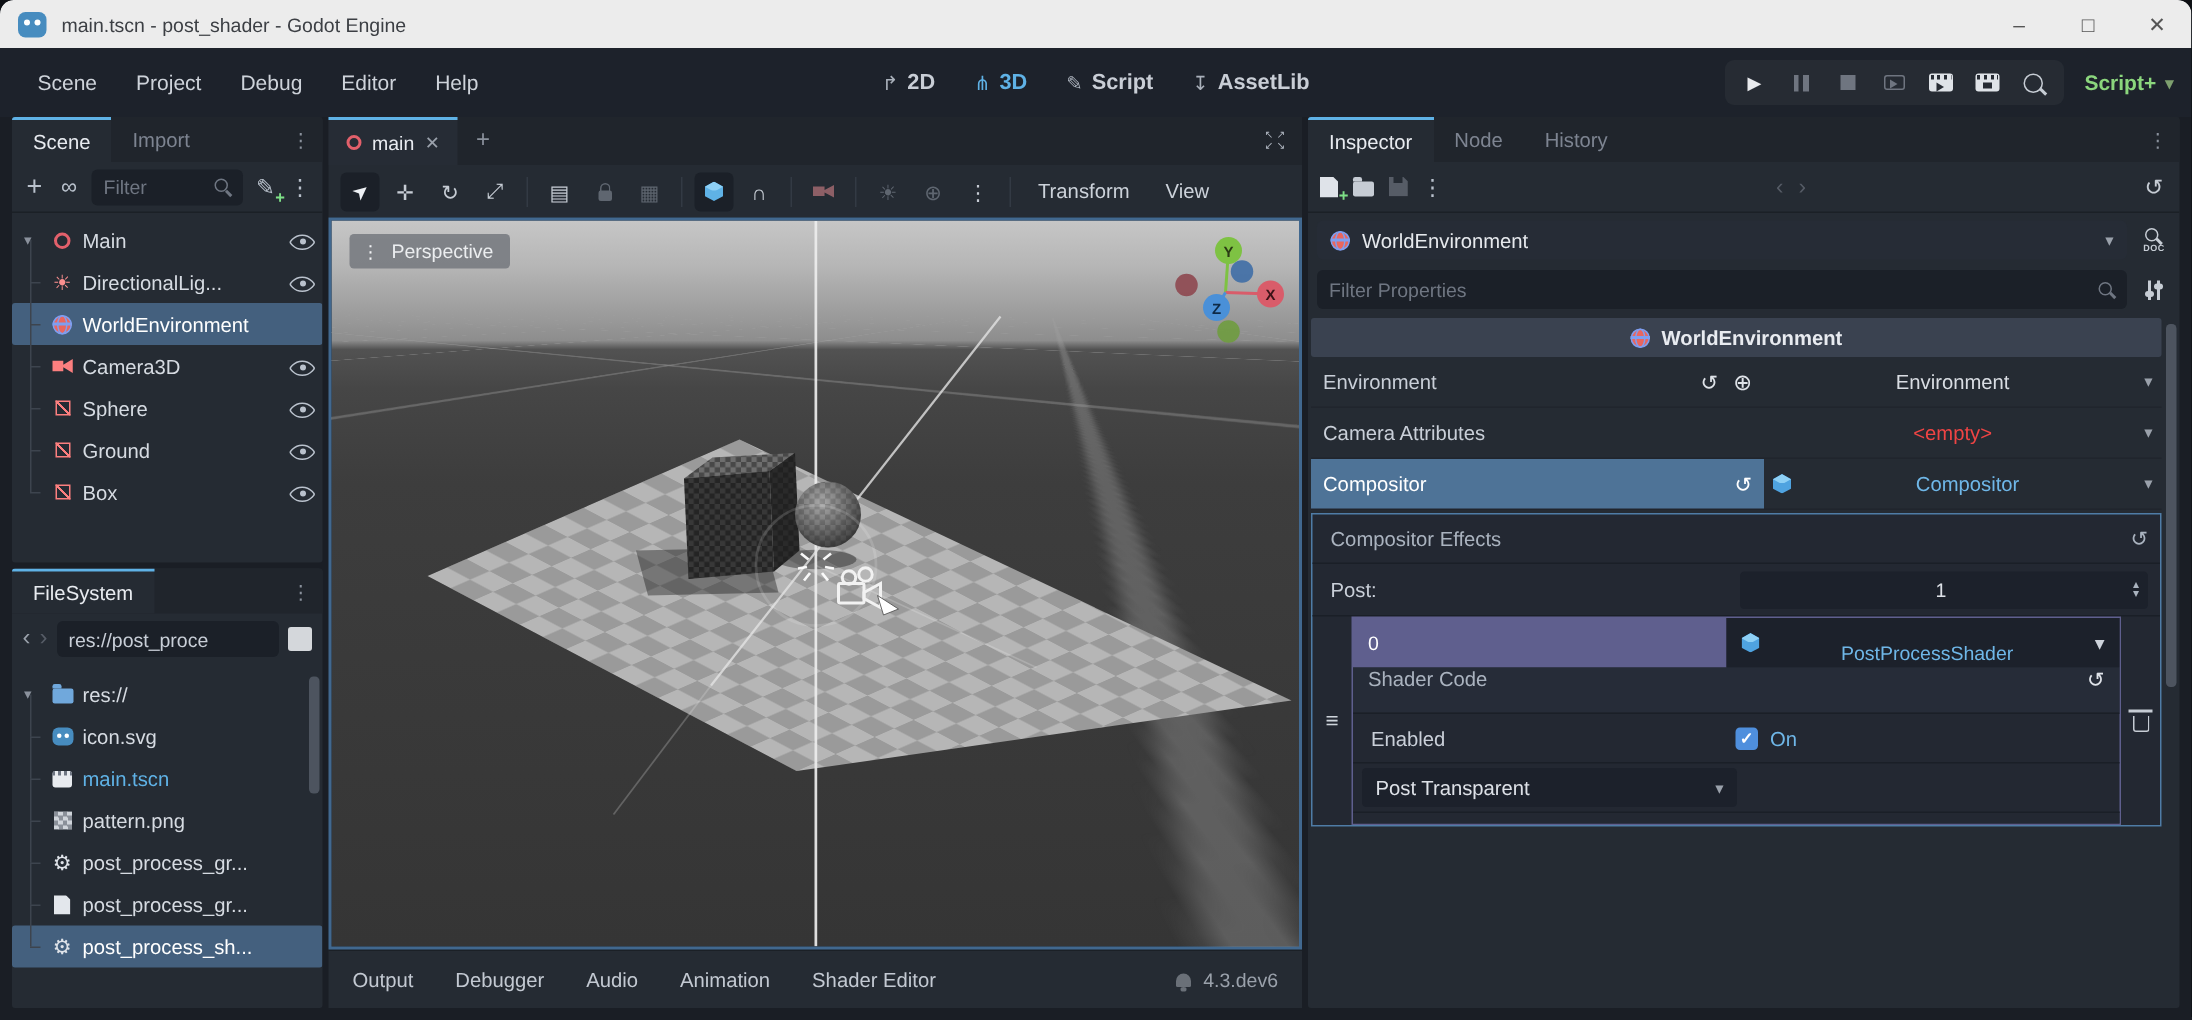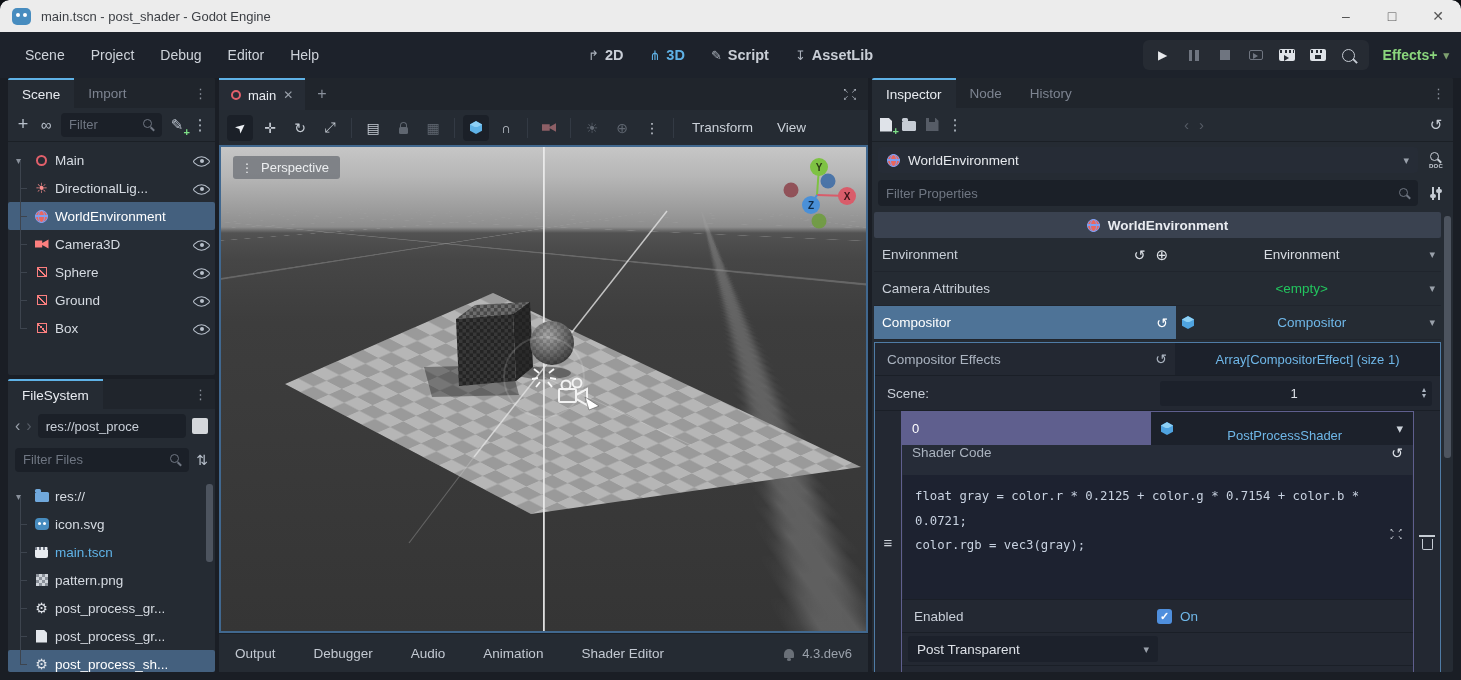--- a/index.html
+++ b/index.html
@@ -122,21 +122,21 @@
   .viewport{flex:1;position:relative;overflow:hidden;border:2px solid #41688f;background:linear-gradient(180deg,#c6c6c6 0px,#b6b6b6 30px,#999 66px,#8d8d8d 80px,#525252 86px,#464646 112px,#3d3d3d 175px,#353535 100%);}
   .persp{position:absolute;inset:0;perspective:280px;perspective-origin:50% 80px;overflow:hidden;}
   .gridPlane{position:absolute;left:50%;top:80px;width:7000px;height:3200px;margin-left:-3500px;transform-origin:50% 0;transform:rotateX(85.3deg);}
   .gridPlane::before{content:"";position:absolute;left:-15%;top:-15%;width:130%;height:130%;transform:rotate(29deg);
     background-image:linear-gradient(rgba(160,160,160,.38) 3px,transparent 3px),linear-gradient(90deg,rgba(160,160,160,.38) 3px,transparent 3px);
     background-size:135px 135px;}
   .vp-svg{position:absolute;inset:0;width:100%;height:100%;}
   .vp-label{position:absolute;left:12px;top:9px;background:rgba(118,122,128,.88);border-radius:3px;padding:4px 11px 4px 8px;display:flex;align-items:center;gap:8px;color:#eceef0;font-size:13px;}
   .vp-label .dots{color:#f2f3f5;font-size:12px;}
   
-  .bottombar{height:39px;background:#252b33;display:flex;align-items:center;gap:38px;padding:0 16px;flex:none;border-top:1px solid #1b2026;}
+  .bottombar{height:39px;background:#252b33;display:flex;align-items:center;gap:28px;padding:0 16px;flex:none;border-top:1px solid #1b2026;}
   .bbtab{color:#c3c9d2;font-size:13.5px;}
   .bbright{margin-left:auto;display:flex;align-items:center;gap:8px;color:#9aa1ab;}
   .i-bell{width:10px;height:9px;background:#6a7078;border-radius:5px 5px 1px 1px;position:relative;}
   .i-bell::after{content:"";position:absolute;left:3px;bottom:-3px;width:4px;height:2.5px;border-radius:50%;background:#6a7078;}
   
   .right-col{width:581px;flex:none;}
   .insp{height:100%;display:flex;flex-direction:column;}
   .insp-row{display:flex;align-items:center;gap:7px;padding:0 6px;flex:none;}
   .insp-toolbar{height:34px;border-bottom:1px solid #1b2026;}
   .i-newres{width:12px;height:14px;background:#dfe3e9;clip-path:polygon(0 0,70% 0,100% 25%,100% 100%,0 100%);position:relative;}
@@ -259,21 +259,21 @@
             <span class="i-film"></span>
           </span>
         <span class="pb">
             <span class="i-film folder"></span>
           </span>
         <span class="pb">
             <span class="i-reel"></span>
           </span>
       </div>
       <span class="renderer">
-        <span>Effects+</span>
+        <span>Script+</span>
         <span class="chev">▾</span>
       </span>
     </div>
   </div>
 
   <div class="workspace">
 
     <div class="left-col">
 
       <div class="dock scene-dock">
@@ -359,27 +359,20 @@
           <span class="tab active">FileSystem</span>
           <span class="tab-dots">⋮</span>
         </div>
         <div class="pathbar">
           <span class="navarrow">‹</span>
           <span class="navarrow dim">›</span>
           <span class="field light-text">
             <span class="ph">res://post_proce</span>
           </span>
           <span class="path-square"></span>
-        </div>
-        <div class="filterbar">
-          <span class="field">
-            <span class="ph">Filter Files</span>
-            <span class="i-mag"></span>
-          </span>
-          <span class="i-sort">⇅</span>
         </div>
         <div class="tree" style="padding-top:6px">
           <div class="trow">
             <span class="arrow">▾</span>
             <span class="ni">
                 <span class="i-folder"></span>
               </span>
             <span class="tlabel">res://</span>
           </div>
           <div class="trow">
@@ -646,21 +639,21 @@
               <span class="vtext">Environment</span>
               <span class="chev">▾</span>
             </span>
           </div>
 
           <div class="prow">
             <span class="plabel">
                 <span>Camera Attributes</span>
               </span>
             <span class="pvalue">
-              <span class="vtext" style="color:#22c55e">&lt;empty&gt;</span>
+              <span class="vtext" style="color:#ef4444">&lt;empty&gt;</span>
               <span class="chev">▾</span>
             </span>
           </div>
 
           <div class="prow highlight">
             <span class="plabel">
                 <span>Compositor</span>
               <span class="picons">
                   <span>↺</span>
                 </span>
@@ -673,26 +666,25 @@
           </div>
 
           <div class="ce-block">
             <div class="ce-header">
               <span class="plabel">
                   <span>Compositor Effects</span>
                 <span class="picons">
                     <span style="color:#aab3bf">↺</span>
                   </span>
               </span>
-              <span class="arrval blue-text">Array[CompositorEffect] (size 1)</span>
             </div>
 
             <div class="size-row">
               <span class="plabel">
-                  <span>Scene:</span>
+                  <span>Post:</span>
                 </span>
               <span class="size-box">
                 <span class="num">1</span>
                 <span class="spin">
                     <span>▴</span>
                     <span>▾</span>
                   </span>
               </span>
             </div>
 
@@ -709,30 +701,20 @@
                     <span class="vtext">PostProcessShader</span>
                     <span class="chev">▾</span>
                   </span>
                 </div>
 
                 <div class="shader-head">
                   <span>Shader Code</span>
                   <span class="rev">↺</span>
                 </div>
 
-                <div class="code-box">
-                  <div>float gray = color.r * 0.2125 + color.g * 0.7154 + color.b * 0.0721;</div>
-                  <div>color.rgb = vec3(gray);</div>
-                  <span class="code-expand">
-                    <span>↖</span>
-                      <span>↗</span>
-                      <span>↙</span>
-                      <span>↘</span>
-                  </span>
-                </div>
 
                 <div class="inrow">
                   <span class="plabel">
                       <span>Enabled</span>
                     </span>
                   <span class="pvalue">
                     <span class="checkbox">✓</span>
                     <span class="blue-text">On</span>
                   </span>
                 </div>

